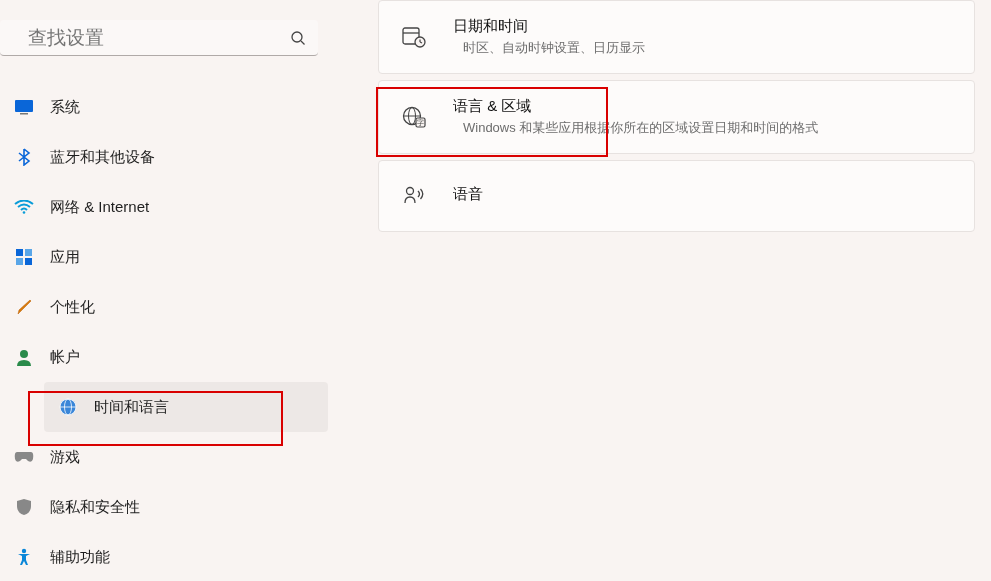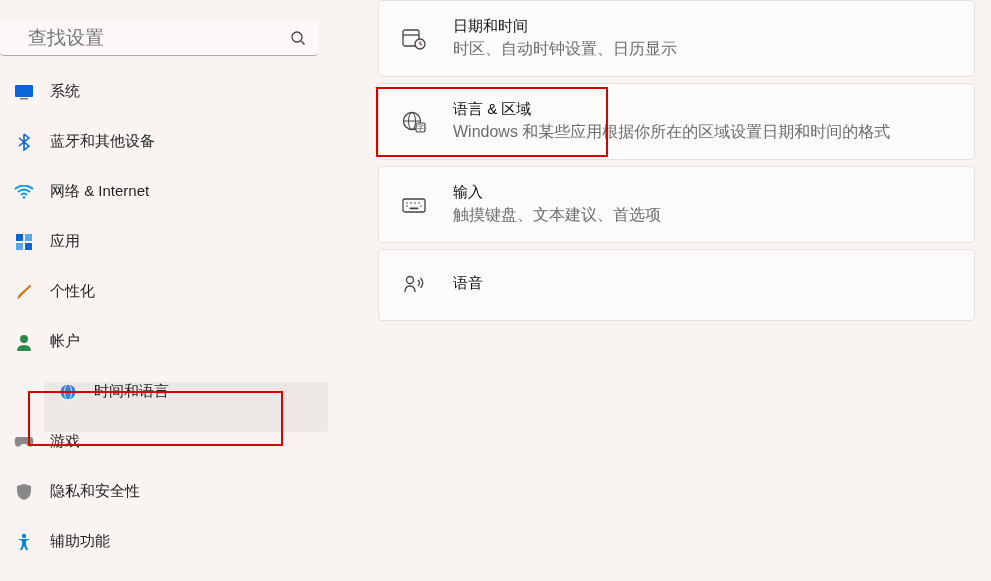--- a/index.html
+++ b/index.html
@@ -35,20 +35,21 @@
       background: transparent;
       font-size: 19px;
       outline: none;
       color: #0369a1;
       margin-left: 16px;
     }
     .search-box .icon { color: #555; font-size: 14px; }
     .nav-list { list-style: none; padding-top: 6px; }
     .nav-item {
       display: flex;
+      align-items: center;
       height: 50px;
       padding: 0 14px;
       cursor: pointer;
       border-radius: 4px;
       margin-right: 2px;
       position: relative;
     }
     .nav-item.selected {
       background: #ede8e6;
       margin-left: 44px;
@@ -94,22 +95,23 @@
       justify-content: center;
       margin-right: 26px;
       color: #3a3a3a;
     }
     .card-text .card-title {
       font-size: 15px;
       color: #111;
       margin-bottom: 3px;
     }
     .card-text .card-sub {
-      font-size: 16px;
+      font-size: 13px;
       color: #6d6d6d;
+      margin-left: 10px;
     }
     .rel { position: relative; }
     svg { display: block; }
   </style>
 </head>
 <body>
 
 <div class="sidebar">
   <div class="search-wrap">
     <div class="search-box">
@@ -246,38 +248,20 @@
           <rect x="14" y="12" width="9" height="9" rx="1.5" fill="#f9f4f2" stroke="#444" stroke-width="1.2"></rect>
           <text x="18.5" y="19" font-size="7" fill="#444" text-anchor="middle">字</text>
         </svg>
     </span>
     <div class="card-text">
       <div class="card-title">语言 &amp; 区域</div>
       <div class="card-sub">Windows 和某些应用根据你所在的区域设置日期和时间的格式</div>
     </div>
   </div>
 
-  <div class="card">
-    <span class="card-icon">
-      <svg width="24" height="18" viewBox="0 0 24 18">
-          <rect x="1" y="3" width="22" height="13" rx="2" fill="none" stroke="#444" stroke-width="1.3"></rect>
-          <circle cx="5" cy="7" r="0.8" fill="#444"></circle>
-          <circle cx="9" cy="7" r="0.8" fill="#444"></circle>
-          <circle cx="13" cy="7" r="0.8" fill="#444"></circle>
-          <circle cx="17" cy="7" r="0.8" fill="#444"></circle>
-          <circle cx="5" cy="10" r="0.8" fill="#444"></circle>
-          <circle cx="19" cy="10" r="0.8" fill="#444"></circle>
-          <rect x="7.5" y="11.5" width="9" height="1.8" rx="0.8" fill="#444"></rect>
-        </svg>
-    </span>
-    <div class="card-text">
-      <div class="card-title">输入</div>
-      <div class="card-sub">触摸键盘、文本建议、首选项</div>
-    </div>
-  </div>
 
   <div class="card">
     <span class="card-icon">
       <svg width="24" height="22" viewBox="0 0 24 22">
           <circle cx="8" cy="6" r="3.5" fill="none" stroke="#444" stroke-width="1.3"></circle>
           <path d="M3 18 Q3 12 8 12 Q13 12 13 18" fill="none" stroke="#444" stroke-width="1.3"></path>
           <path d="M16 6 Q19 9 16 12" fill="none" stroke="#444" stroke-width="1.3"></path>
           <path d="M18.5 4 Q23 9 18.5 14" fill="none" stroke="#444" stroke-width="1.3"></path>
         </svg>
     </span>

